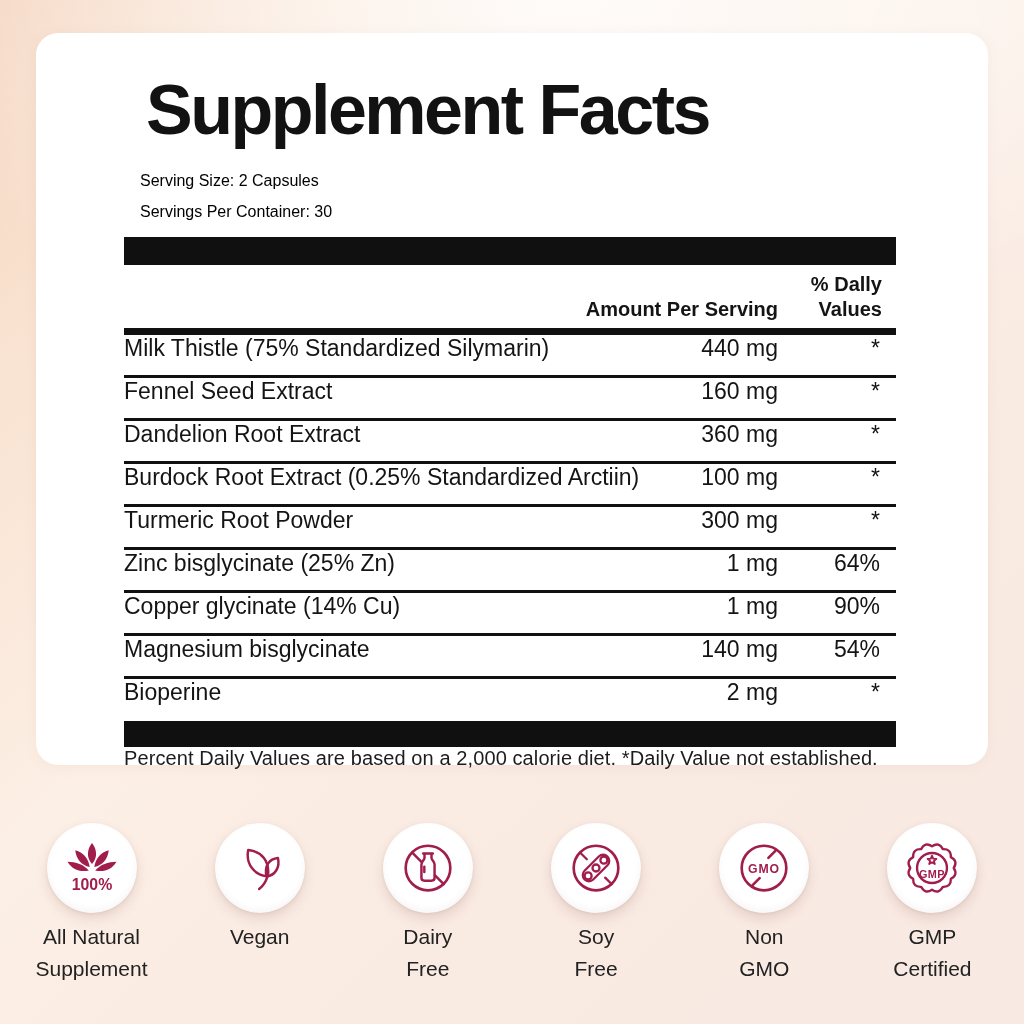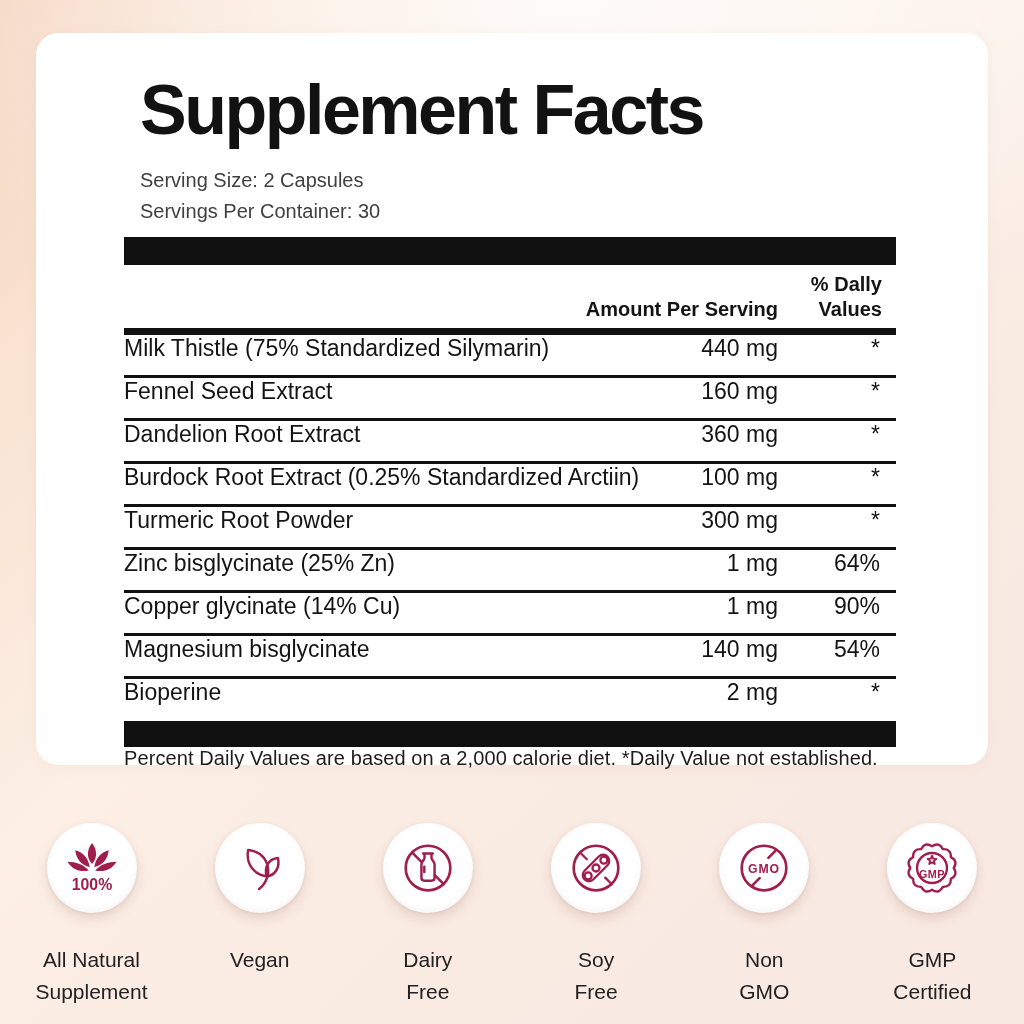--- a/index.html
+++ b/index.html
@@ -11,25 +11,25 @@
       radial-gradient(120% 55% at 55% 0%, rgba(255,255,255,.85), rgba(255,255,255,0) 62%),
       linear-gradient(135deg,#f4d2bb 0%,#f9e2d0 16%,#fcefe5 42%,#f9eae2 68%,#f8e9e2 100%);
   }
   .card {
     width:952px; height:732px; margin:33px auto 0;
     background:#ffffff; border-radius:22px;
     box-shadow:0 2px 14px rgba(160,110,90,.06);
     padding:28px 92px 0 88px;
   }
   .title {
-    margin:14px 0 0 16px;
+    margin:14px 0 0 22px;
     font-size:70px; font-weight:bold; letter-spacing:-2.5px; line-height:1;
     color:#121212; white-space:nowrap;
   }
-  .serving { margin:20px 0 0 16px; font-size:20px; line-height:31px; color:#404040; }
+  .serving { margin:20px 0 0 16px; font-size:16px; line-height:31px; color:#000000; }
   .bar  { height:28px; background:var(--bar); margin-top:10px; }
   .bar2 { height:26px; background:var(--bar); }
   .thead {
     display:flex; justify-content:flex-end; align-items:flex-end;
     padding:7px 0 6px; border-bottom:7px solid var(--bar);
   }
   .h-amt { font-size:20px; font-weight:bold; white-space:nowrap; padding-bottom:1px; }
   .h-dv  { width:118px; padding-right:14px; text-align:right;
            font-size:20px; font-weight:bold; line-height:25px; white-space:nowrap; }
   .row {
@@ -49,21 +49,21 @@
   .badge { width:141px; min-width:0; display:flex; flex-direction:column; align-items:center; }
   .circle {
     width:90px; height:90px; border-radius:50%;
     background:radial-gradient(circle at 35% 28%, #ffffff 55%, #fdfbf9 75%, #f2ecе8 100%);
     background-color:#fff;
     box-shadow:0 6px 12px rgba(150,100,90,.18), 0 1px 3px rgba(150,100,90,.12), inset 0 -3px 6px rgba(120,80,70,.05);
     display:flex; align-items:center; justify-content:center;
     color:var(--accent);
   }
   .circle svg { display:block; }
-  .blabel { margin-top:31px; font-size:21px; line-height:32px; text-align:center; color:#222; white-space:nowrap; }
+  .blabel { margin-top:8px; font-size:21px; line-height:32px; text-align:center; color:#222; white-space:nowrap; }
 </style>
 </head>
 <body>
 
 <div class="card">
   <div class="title">Supplement Facts</div>
   <div class="serving">
     <div>Serving Size: 2 Capsules</div>
     <div>Servings Per Container: 30</div>
   </div>

